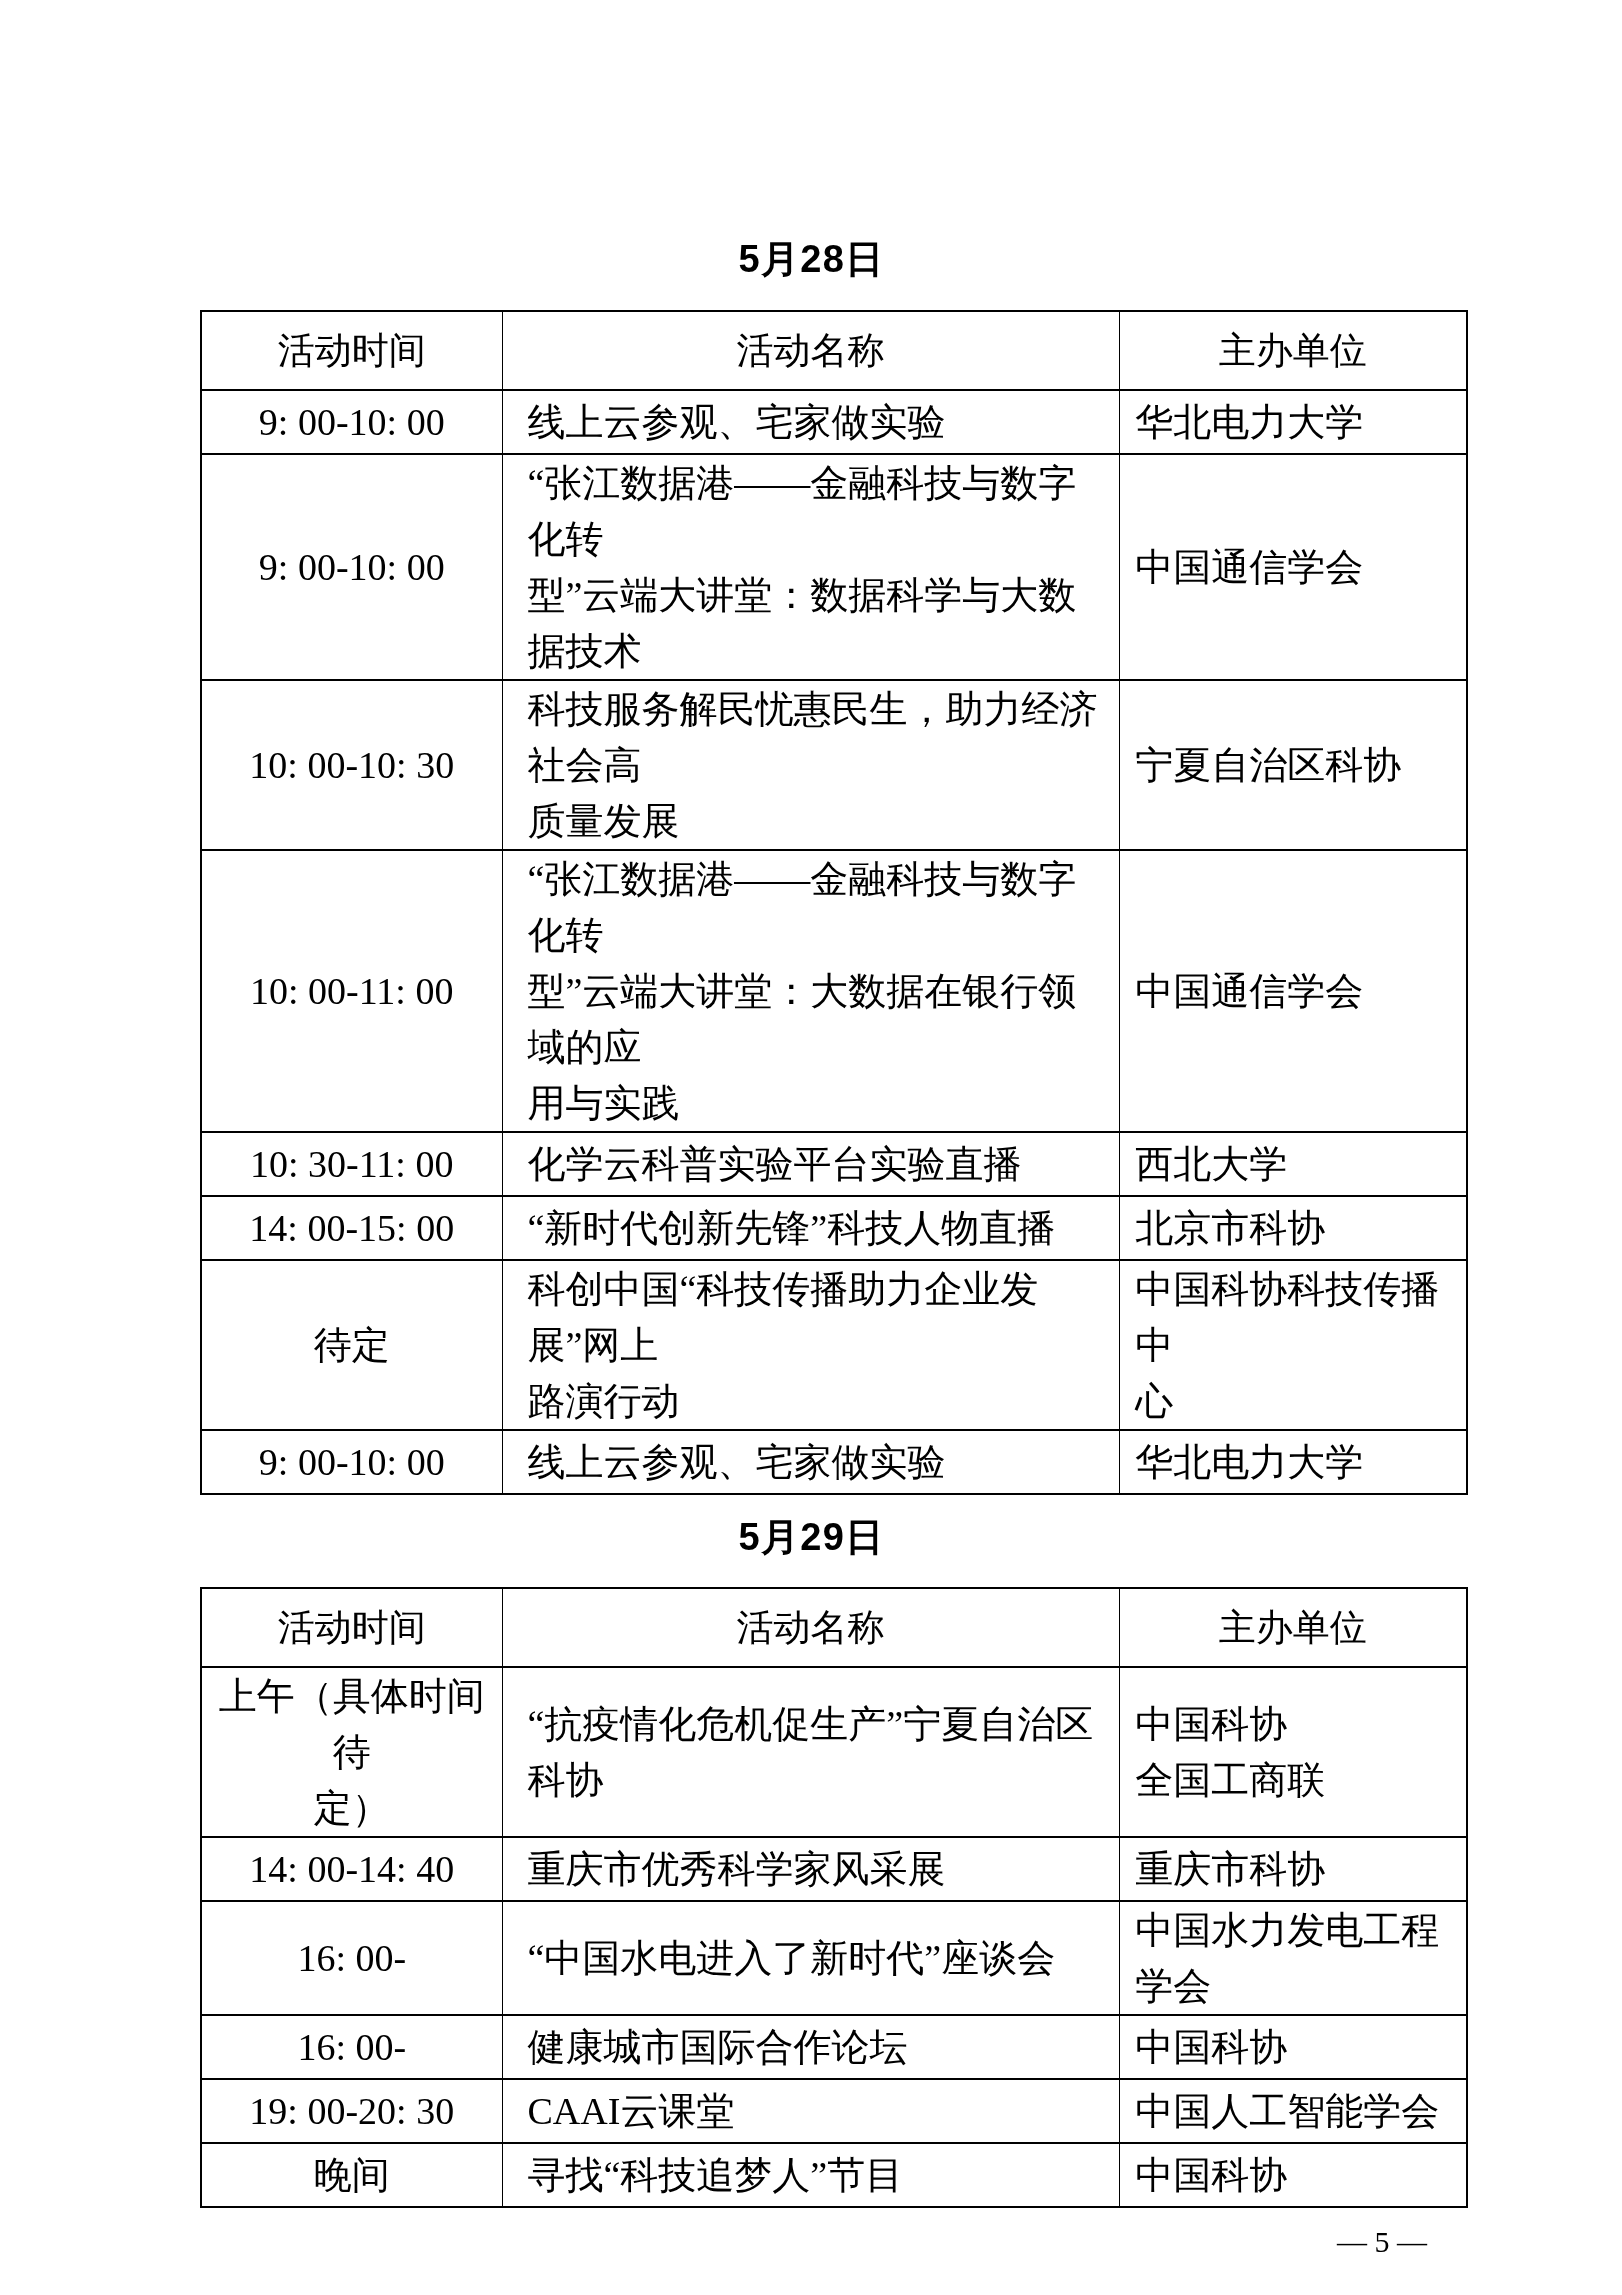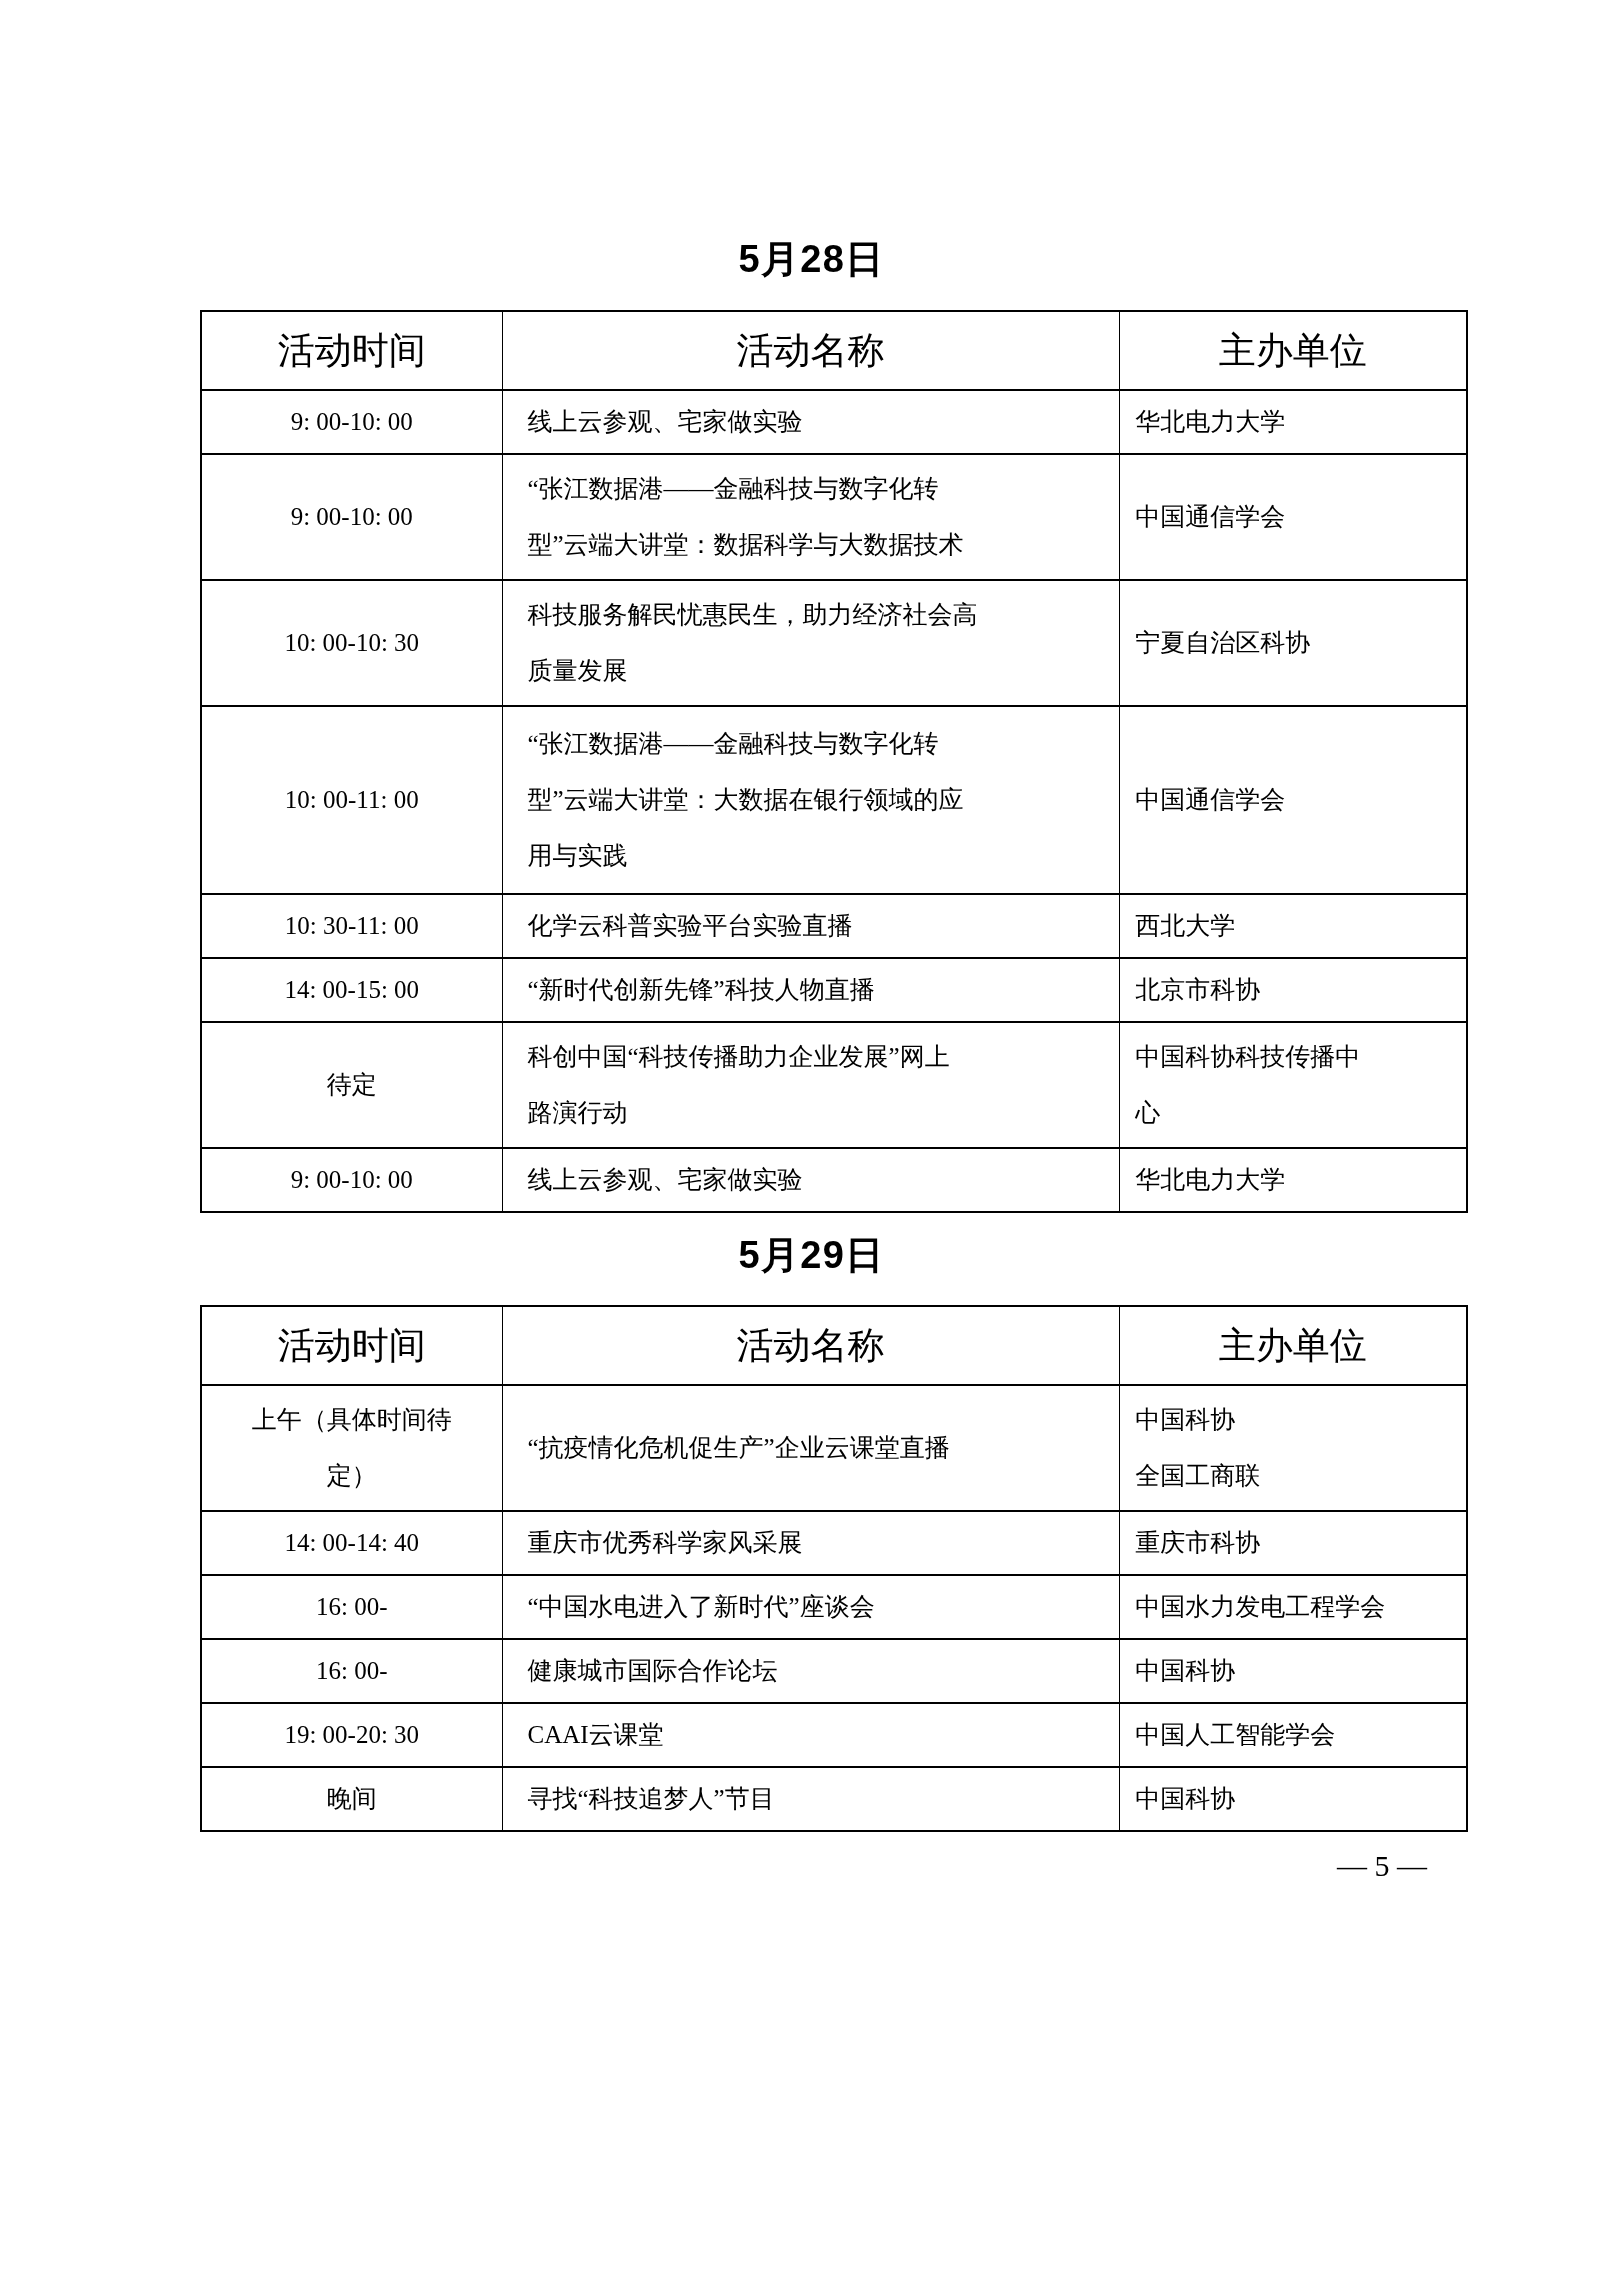--- a/index.html
+++ b/index.html
@@ -31,21 +31,21 @@
     border-collapse: collapse;
     margin-left: 200px;
     width: 1266px;
     border: 2.6px solid #000;
   }
   .sched th, .sched td {
     border: 1.3px solid #000;
     border-top-width: 2px;
     border-bottom-width: 2px;
     vertical-align: middle;
-    font-size: 25px;
+    font-size: 38px;
     line-height: 56px;
     white-space: pre-line;
     overflow: hidden;
   }
   .sched th {
     font-family: "Liberation Sans", "DejaVu Sans", sans-serif;
     font-weight: normal;
     font-size: 37px;
     text-align: center;
     height: 75px;
@@ -145,21 +145,21 @@
       </colgroup>
       <tbody>
           <tr>
         <th>活动时间</th>
         <th>活动名称</th>
         <th>主办单位</th>
       </tr>
       <tr class="h2">
         <td class="c-time">上午（具体时间待
 定）</td>
-        <td class="c-name">“抗疫情化危机促生产”企业云课堂直播</td>
+        <td class="c-name">“抗疫情化危机促生产”宁夏自治区科协</td>
         <td class="c-org">中国科协
 全国工商联</td>
       </tr>
       <tr class="h1">
         <td class="c-time">14: 00-14: 40</td>
         <td class="c-name">重庆市优秀科学家风采展</td>
         <td class="c-org">重庆市科协</td>
       </tr>
       <tr class="h1">
         <td class="c-time">16: 00-</td>

